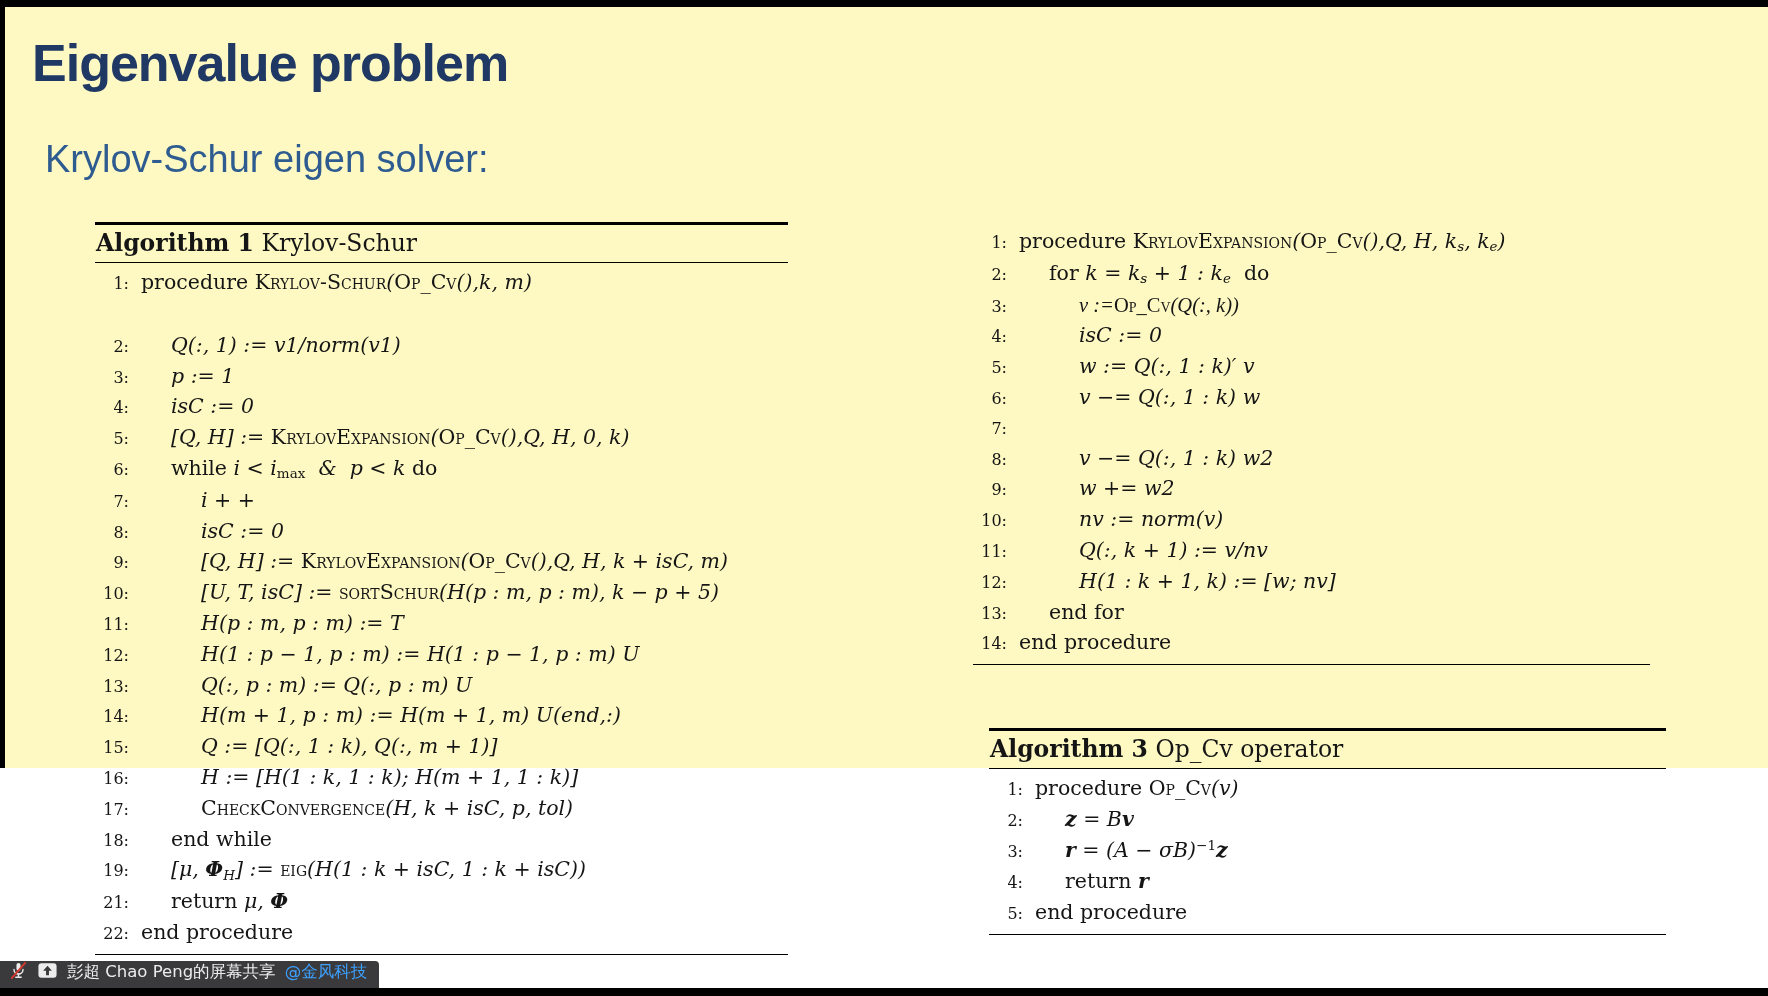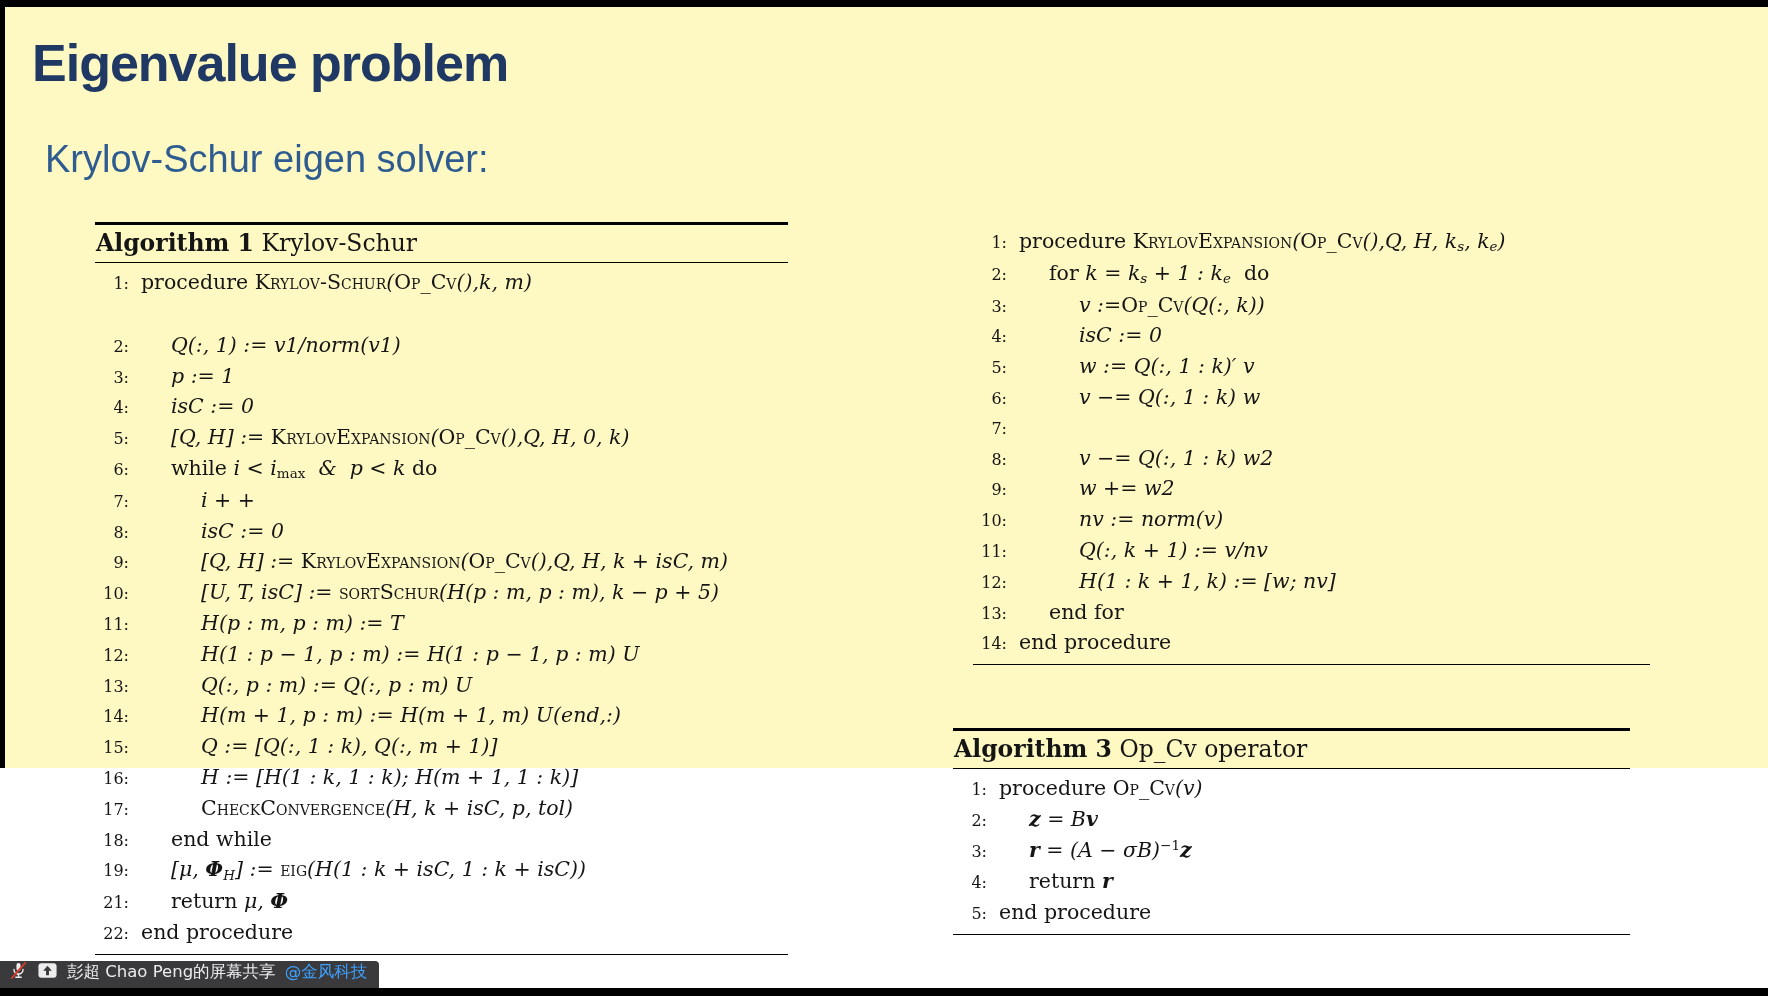--- a/index.html
+++ b/index.html
@@ -6,21 +6,21 @@
   .stage{position:relative;width:1768px;height:768px;background:#fef9c3;font-family:"Liberation Sans",sans-serif}
   .edge-top{position:absolute;left:0;top:0;width:100%;height:7px;background:#000}
   .edge-left{position:absolute;left:0;top:0;width:5px;height:100%;background:#000}
   .edge-bottom{position:absolute;left:0;top:988px;width:100%;height:8px;background:#000}
   .slide-title{position:absolute;left:32px;top:34px;margin:0;font-size:52px;font-weight:600;
                letter-spacing:-1px;color:#1f3864;line-height:1.15}
   .slide-subtitle{position:absolute;left:45px;top:138px;margin:0;font-size:38px;font-weight:500;color:#2e5c90}
   .alg{position:absolute;font-family:"DejaVu Serif",serif;color:#151515}
   #alg0{left:95px;top:222px;width:693px}
   #alg1{left:973px;top:222px;width:677px}
-  #alg2{left:953px;top:728px;width:677px}
+  #alg2{left:989px;top:728px;width:677px}
   .alg-head{border-top:3px solid #000;border-bottom:1.5px solid #000;font-size:23.5px;
             line-height:30px;padding:3px 2px 4px 1px}
   .alg-label{font-weight:700}
   .alg-body{padding:5px 0 5px;border-bottom:1.5px solid #000}
   .alg-line{display:flex;align-items:baseline;font-size:20.5px;line-height:29.8px}
   .ln{flex:0 0 34px;text-align:right;font-size:16px;margin-right:12px;color:#151515}
   .lc{white-space:pre}
   .seg-kw{font-weight:normal}
   .seg-sc{font-variant:small-caps}
   .seg-m{font-style:italic}
@@ -140,21 +140,21 @@
         <div class="alg-line">
           <span class="ln">1:</span>
           <span class="lc" style="padding-left: 0px;"><span class="seg-kw">procedure </span><span class="seg-sc">KrylovExpansion</span><span class="seg-m">(</span><span class="seg-sc">Op_Cv</span><span class="seg-m">(),Q, H, k</span><span class="seg-msub">s</span><span class="seg-m">, k</span><span class="seg-msub">e</span><span class="seg-m">)</span></span>
         </div>
         <div class="alg-line">
           <span class="ln">2:</span>
           <span class="lc" style="padding-left: 30px;"><span class="seg-kw">for </span><span class="seg-m">k = k</span><span class="seg-msub">s</span><span class="seg-m"> + 1 : k</span><span class="seg-msub">e</span><span class="seg-m">  </span><span class="seg-kw">do</span></span>
         </div>
         <div class="alg-line">
           <span class="ln">3:</span>
-          <span class="lc" style="padding-left: 60px;"><span class="seg-m">v :=</span><span class="seg-sc">Op_Cv</span><span class="seg-m">(Q(:, k))</span></span>
+          <span class="lc" style="padding-left: 60px; font-family: Liberation Serif, serif;"><span class="seg-m">v :=</span><span class="seg-sc">Op_Cv</span><span class="seg-m">(Q(:, k))</span></span>
         </div>
         <div class="alg-line">
           <span class="ln">4:</span>
           <span class="lc" style="padding-left: 60px;"><span class="seg-m">isC := 0</span></span>
         </div>
         <div class="alg-line">
           <span class="ln">5:</span>
           <span class="lc" style="padding-left: 60px;"><span class="seg-m">w := Q(:, 1 : k)′ v</span></span>
         </div>
         <div class="alg-line">

